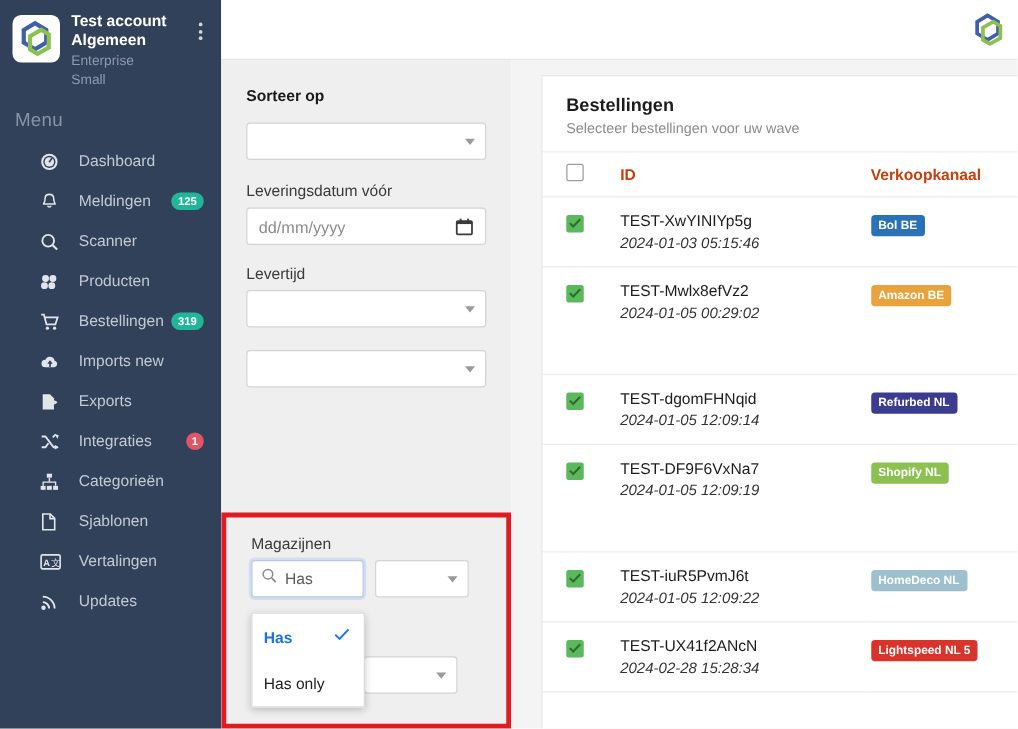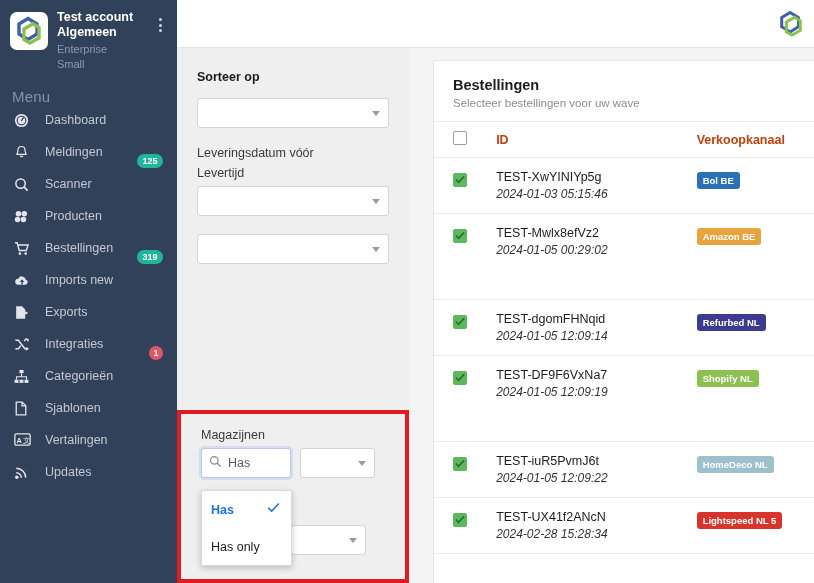--- a/index.html
+++ b/index.html
@@ -47,22 +47,22 @@
     display: flex; flex-direction: column; align-items: center; justify-content: space-between;
     padding: 2px 0;
   }
   .kebab i { display: block; width: 3px; height: 3px; border-radius: 50%; background: #cfd4dd; }
 
   .menu-label {
     color: #8792a6; font-size: 15px;
     padding: 12px 0 8px 12px; letter-spacing: .2px;
   }
   .nav-item {
-    display: flex; align-items: flex-start;
-    height: 32px; padding-left: 14px;
+    display: flex; align-items: center;
+    height: 32px; padding-left: 32px;
     color: #c3c9d4; font-size: 12.5px;
     position: relative; cursor: pointer;
   }
   .nav-ico {
     width: 22px; flex: 0 0 22px;
     display: flex; align-items: center; justify-content: flex-start;
     color: #e2e6ec;
   }
   .nav-txt { margin-left: 9px; white-space: nowrap; }
   .badge {
@@ -377,20 +377,31 @@
   <div id="filters">
 
     <div class="f-head">Sorteer op</div>
     <div class="select-box">
       <span style="position:absolute;left:9px;top:7px;font-size:12.5px;color:#3a3a3a;"></span>
       <span class="caret"></span>
     </div>
 
 
     <div class="f-label">Leveringsdatum vóór</div>
+    <div class="date-box">
+      <span class="date-txt">dd/mm/yyyy</span>
+      <span class="cal-ico">
+        <svg width="15" height="15" viewBox="0 0 16 16">
+          <rect x="1.5" y="3" width="13" height="11.5" rx="1" fill="none" stroke="#3a3a3a" stroke-width="1.5"></rect>
+          <rect x="1.5" y="3" width="13" height="2.6" fill="#3a3a3a"></rect>
+          <rect x="4" y="1" width="1.6" height="3" fill="#3a3a3a"></rect>
+          <rect x="10.4" y="1" width="1.6" height="3" fill="#3a3a3a"></rect>
+        </svg>
+      </span>
+    </div>
 
     <div class="f-label">Levertijd</div>
     <div class="select-box">
       <span style="position:absolute;left:9px;top:7px;font-size:12.5px;color:#3a3a3a;"></span>
       <span class="caret"></span>
     </div>
 
     <div class="select-box">
       <span style="position:absolute;left:9px;top:7px;font-size:12.5px;color:#3a3a3a;"></span>
       <span class="caret"></span>

